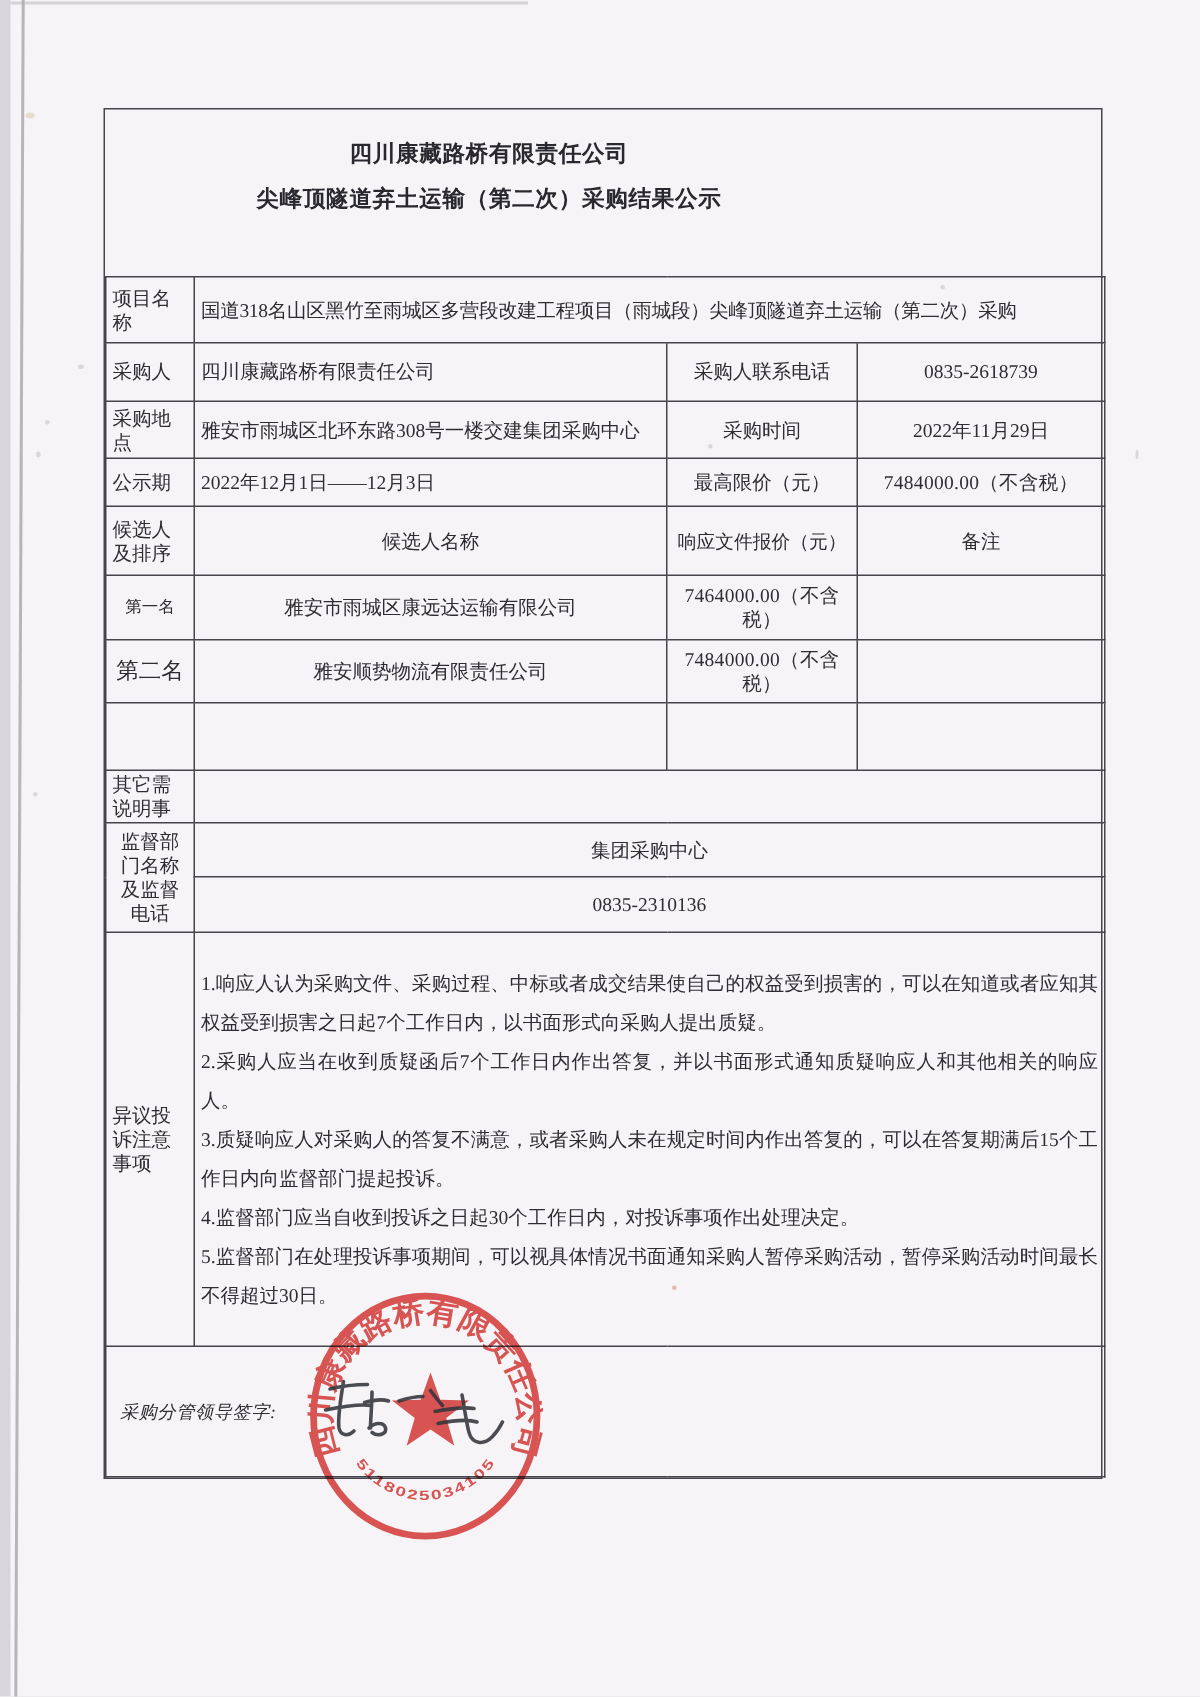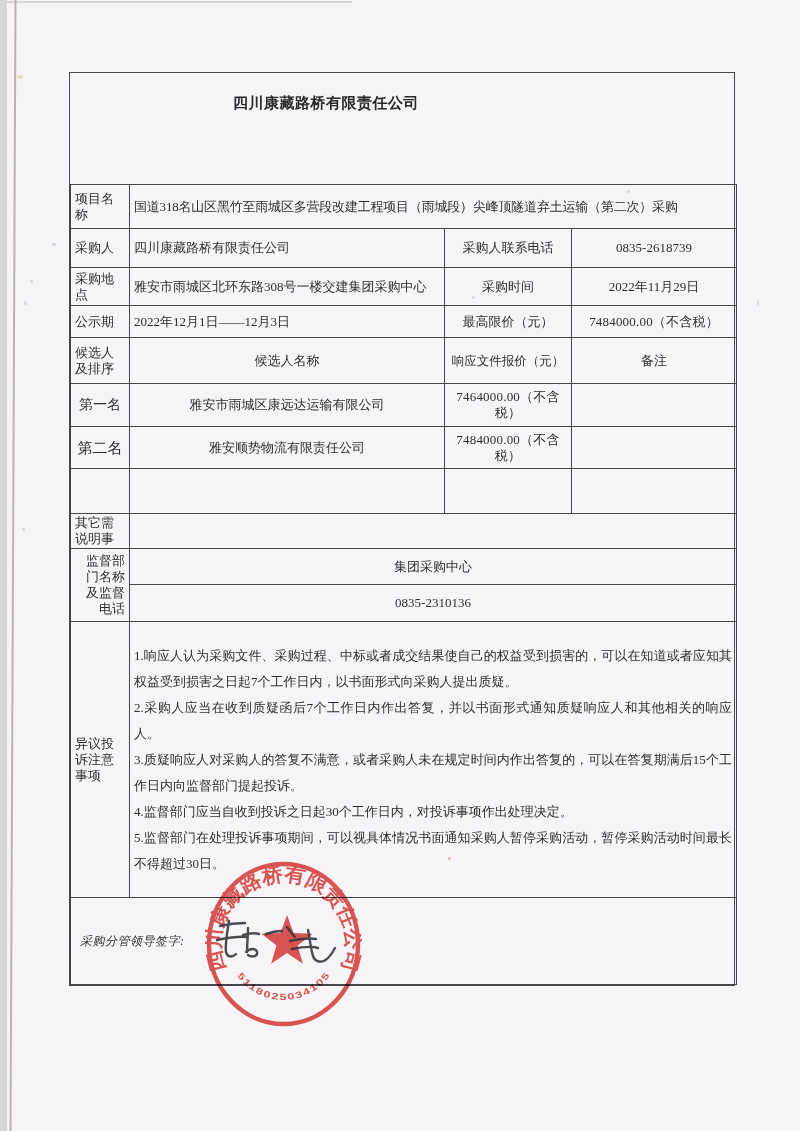--- a/index.html
+++ b/index.html
@@ -42,21 +42,21 @@
   }
   table.main td {
     border:1px solid #47454c; vertical-align:middle;
     font-size:13px; line-height:16px; padding:1px 4px;
   }
   col.c1{width:59px;} col.c2{width:315px;} col.c3{width:127px;} col.c4{width:165px;}
   .h44{height:44px;} .h39{height:39px;} .h38{height:38px;} .h32{height:32px;}
   .h46{height:46px;} .h43{height:43px;} .h42{height:42px;} .h45{height:45px;}
   .h31{height:31px;} .h36{height:36px;} .h37{height:37px;} .h276{height:276px;} .h87{height:87px;}
   td.lab { padding:1px 10px 1px 5px; line-height:17px; }
-  td.lab-c { text-align:right; padding:1px 6px; line-height:17px; }
+  td.lab-c { text-align:center; padding:1px 6px; line-height:17px; }
   td.v   { padding-left:6px; }
   td.vc  { text-align:center; }
   td.vs  { text-align:center; font-size:11px; letter-spacing:.2px; }
   td.one-line { font-size:12.5px; letter-spacing:-0.2px; padding-left:6px; white-space:nowrap; }
   td.cand-name { text-align:center; font-size:11.5px; }
   td.obj { padding:6px 40px 6px 7px; vertical-align:middle; }
   .obj-item { font-size:13px; line-height:26px; text-align:justify; }
   td.sig-cell { position:relative; }
   .sig-label { position:absolute; left:9px; top:50%; transform:translateY(-50%);
     font-size:12px; letter-spacing:.5px;font-style:italic; }
@@ -86,20 +86,21 @@
 <div class="speck" style="left:472px;top:296px;width:3px;height:3px;"></div>
 <div class="speck" style="left:627px;top:190px;width:3px;height:3px;"></div>
 <div class="speck" style="left:22px;top:528px;width:3px;height:3px;"></div>
 <div class="speck" style="left:757px;top:300px;width:2px;height:6px;"></div>
 <div class="speck red" style="left:448px;top:857px;width:3px;height:3px;"></div>
 
 <div class="doc">
 
   <div class="title-block">
     <div class="title-line">四川康藏路桥有限责任公司</div>
+    <div class="title-line">尖峰顶隧道弃土运输（第二次）采购结果公示</div>
   </div>
 
   <table class="main">
     <colgroup>
         <col class="c1">
         <col class="c2">
         <col class="c3">
         <col class="c4">
       </colgroup>
 
@@ -131,21 +132,21 @@
     </tr>
 
     <tr class="h46">
       <td class="lab">候选人及排序</td>
       <td class="vc">候选人名称</td>
       <td class="vc" style="font-size:12.5px;">响应文件报价（元）</td>
       <td class="vc">备注</td>
     </tr>
 
     <tr class="h43">
-      <td class="vc" style="font-size:14px;">第一名</td>
+      <td class="vc" style="font-size:11px;">第一名</td>
       <td class="cand-name">雅安市雨城区康远达运输有限公司</td>
       <td class="vs">7464000.00（不含税）</td>
       <td class="vc"></td>
     </tr>
 
     <tr class="h42">
       <td class="vc" style="font-size:15px;">第二名</td>
       <td class="cand-name">雅安顺势物流有限责任公司</td>
       <td class="vs">7484000.00（不含税）</td>
       <td class="vc"></td>

